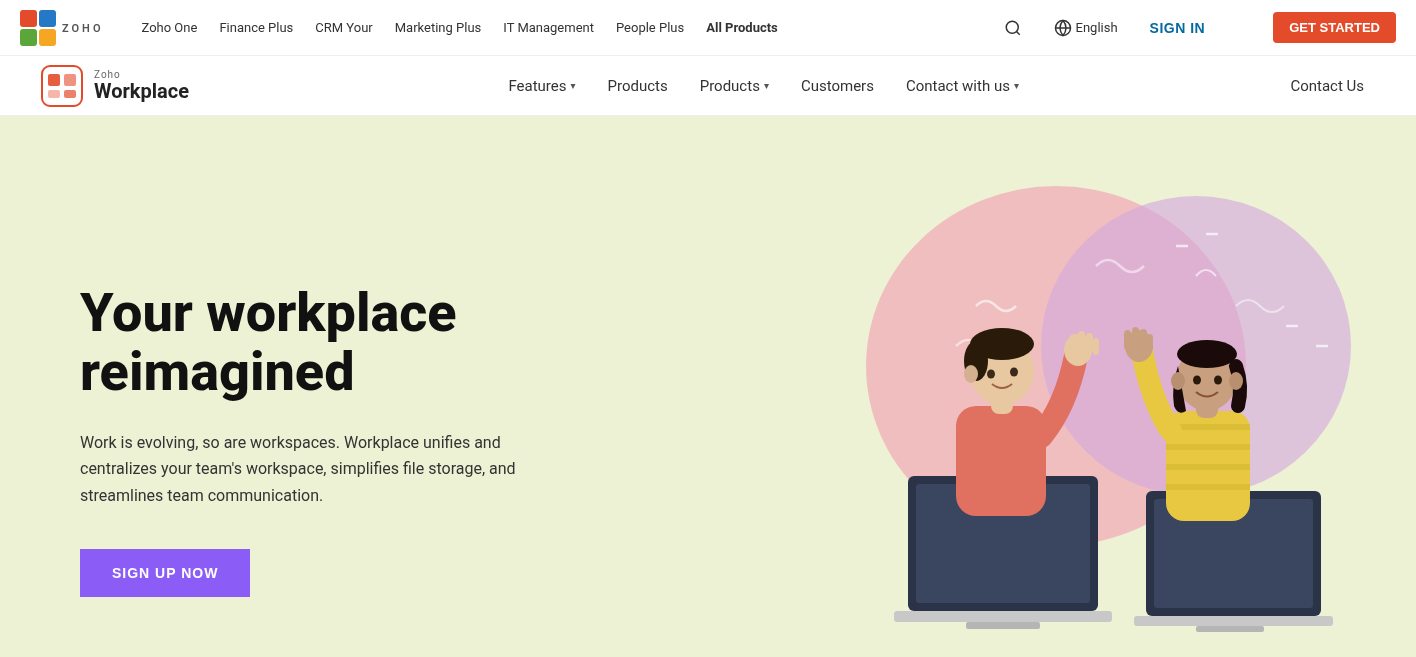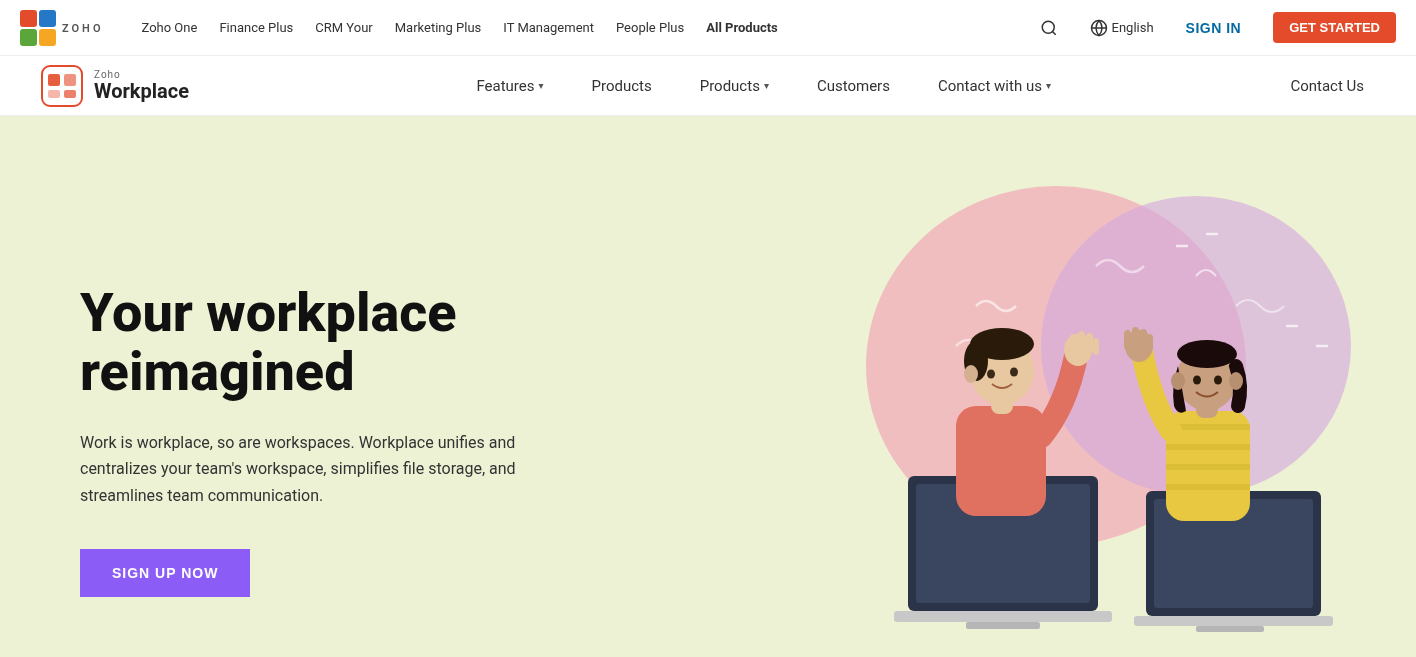--- a/index.html
+++ b/index.html
@@ -94,20 +94,21 @@
     .get-started-btn {
       background: #e34b2b;
       color: #fff;
       border: none;
       padding: 8px 16px;
       border-radius: 4px;
       font-size: 13px;
       font-weight: 600;
       cursor: pointer;
       white-space: nowrap;
+      margin-left: 36px;
     }
 
     
     .secondary-nav {
       background: #fff;
       height: 60px;
       display: flex;
       align-items: center;
       padding: 0 40px;
       border-bottom: 1px solid #eee;
@@ -135,21 +136,21 @@
     }
     .workplace-name {
       font-size: 20px;
       font-weight: 700;
       color: #222;
       line-height: 1.1;
     }
     .sec-nav-links {
       display: flex;
       align-items: center;
-      gap: 24px;
+      gap: 8px;
       flex: 1;
       justify-content: center;
     }
     .sec-nav-link {
       font-size: 15px;
       color: #333;
       text-decoration: none;
       padding: 6px 12px;
       display: flex;
       align-items: center;
@@ -308,21 +309,21 @@
       <span class="chevron">▾</span>
     </a>
   </div>
 
   <a class="sec-nav-contact">Contact Us</a>
 </nav>
 
 <section class="hero">
   <div class="hero-content">
     <h1 class="hero-title">Your workplace reimagined</h1>
-    <p class="hero-subtitle">Work is workplace, so are workspaces. Workplace unifies and centralizes your team's workspace, simplifies file storage, and streamlines team communication.</p>
+    <p class="hero-subtitle">Work is evolving, so are workspaces. Workplace unifies and centralizes your team's workspace, simplifies file storage, and streamlines team communication.</p>
     <button class="hero-cta">SIGN UP NOW</button>
   </div>
 
   <div class="hero-image-area">
     <svg class="hero-svg" viewBox="0 0 520 510" xmlns="http://www.w3.org/2000/svg">
 
       <ellipse cx="200" cy="220" rx="190" ry="180" fill="#f2a8b8" opacity="0.7"></ellipse>
       <ellipse cx="340" cy="200" rx="155" ry="150" fill="#d4aadd" opacity="0.65"></ellipse>
 
       <path d="M120 160 Q130 150 140 160 Q150 170 160 160" stroke="white" stroke-width="2.5" fill="none" opacity="0.6"></path>

